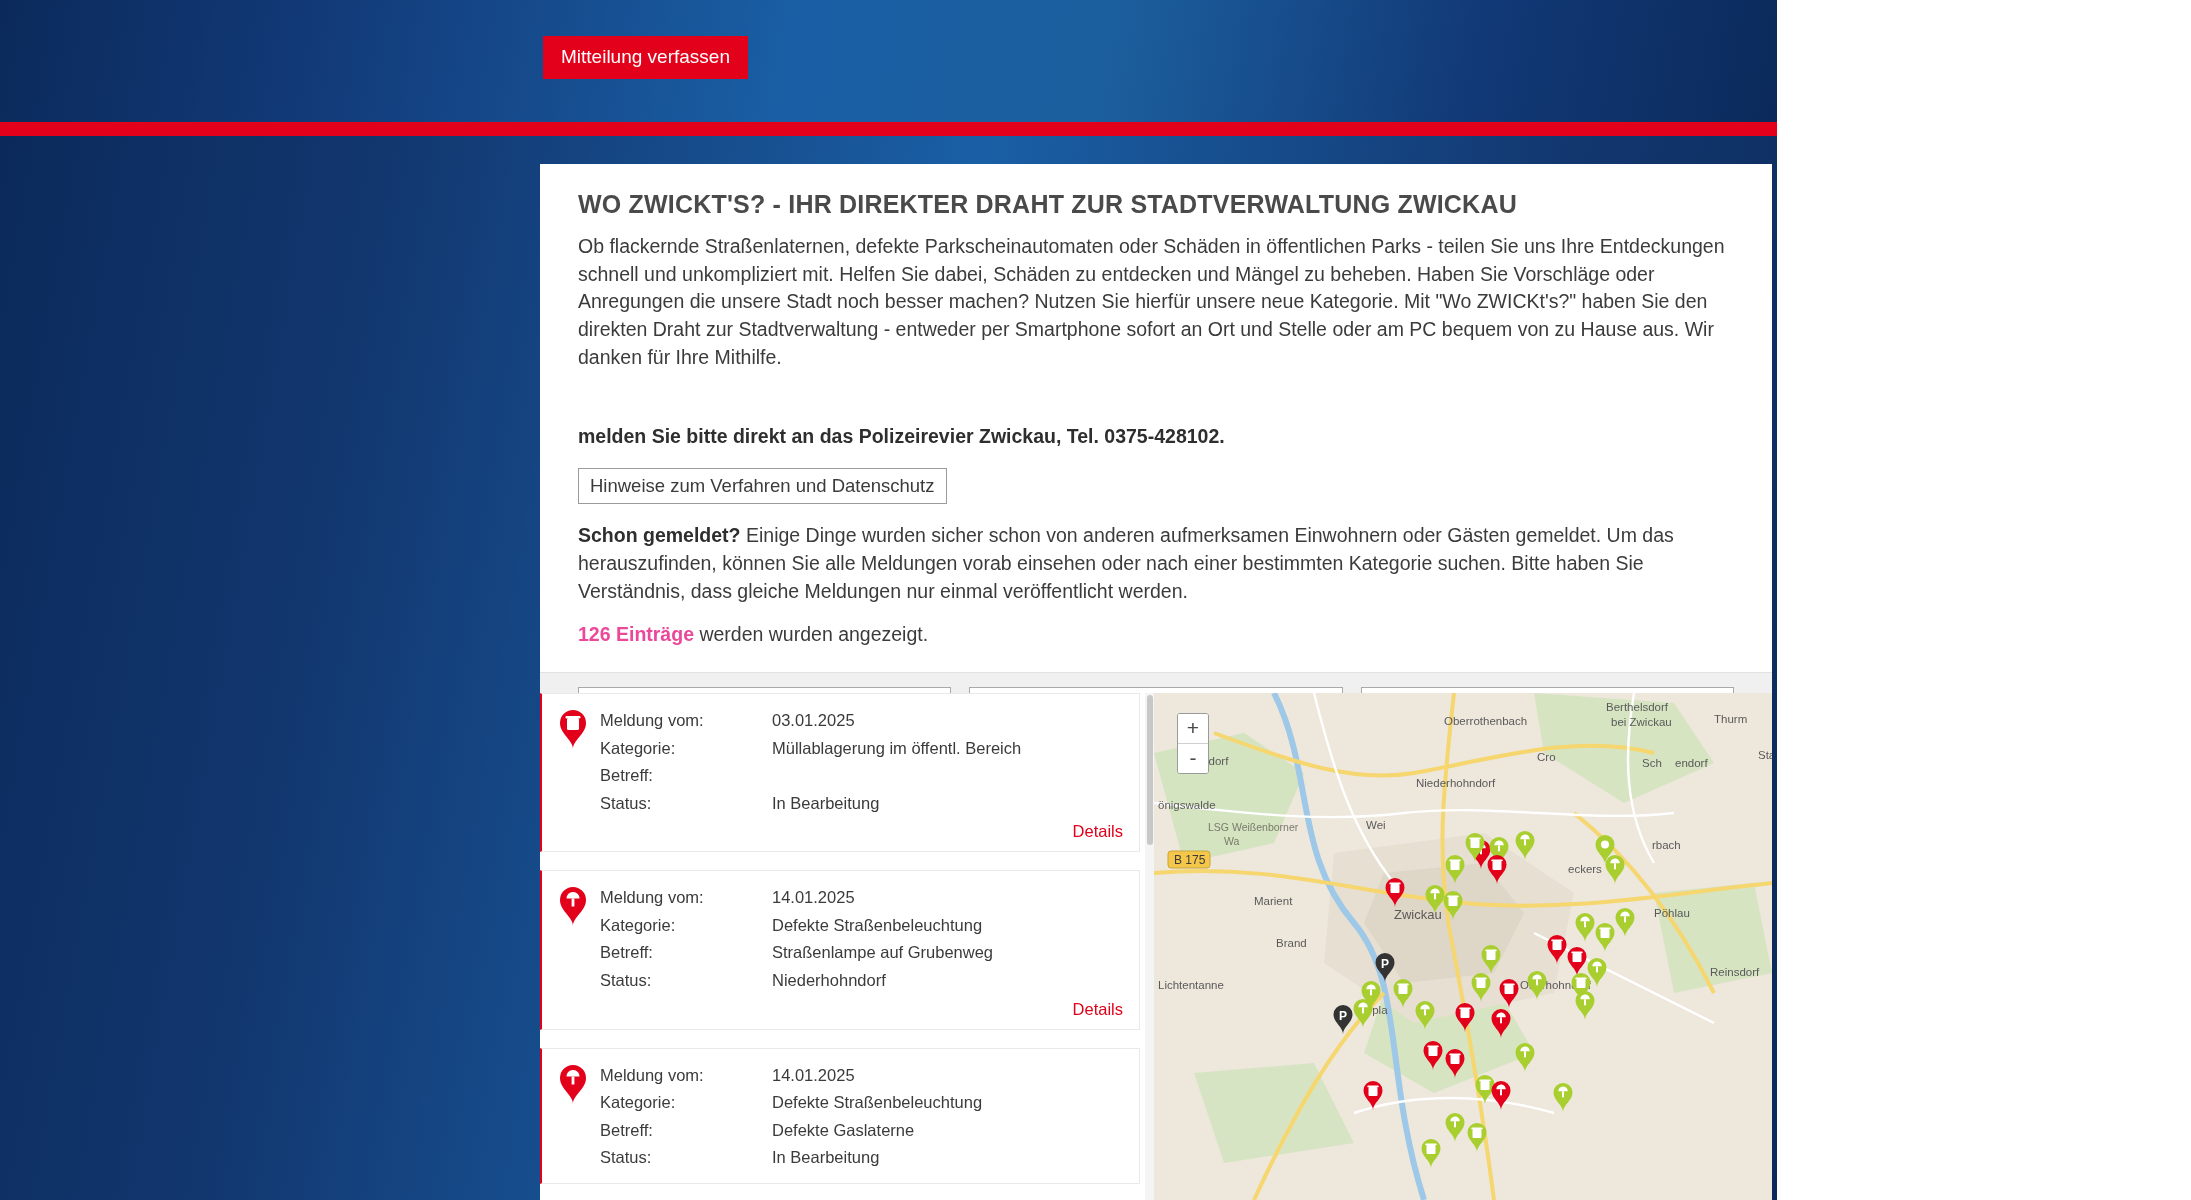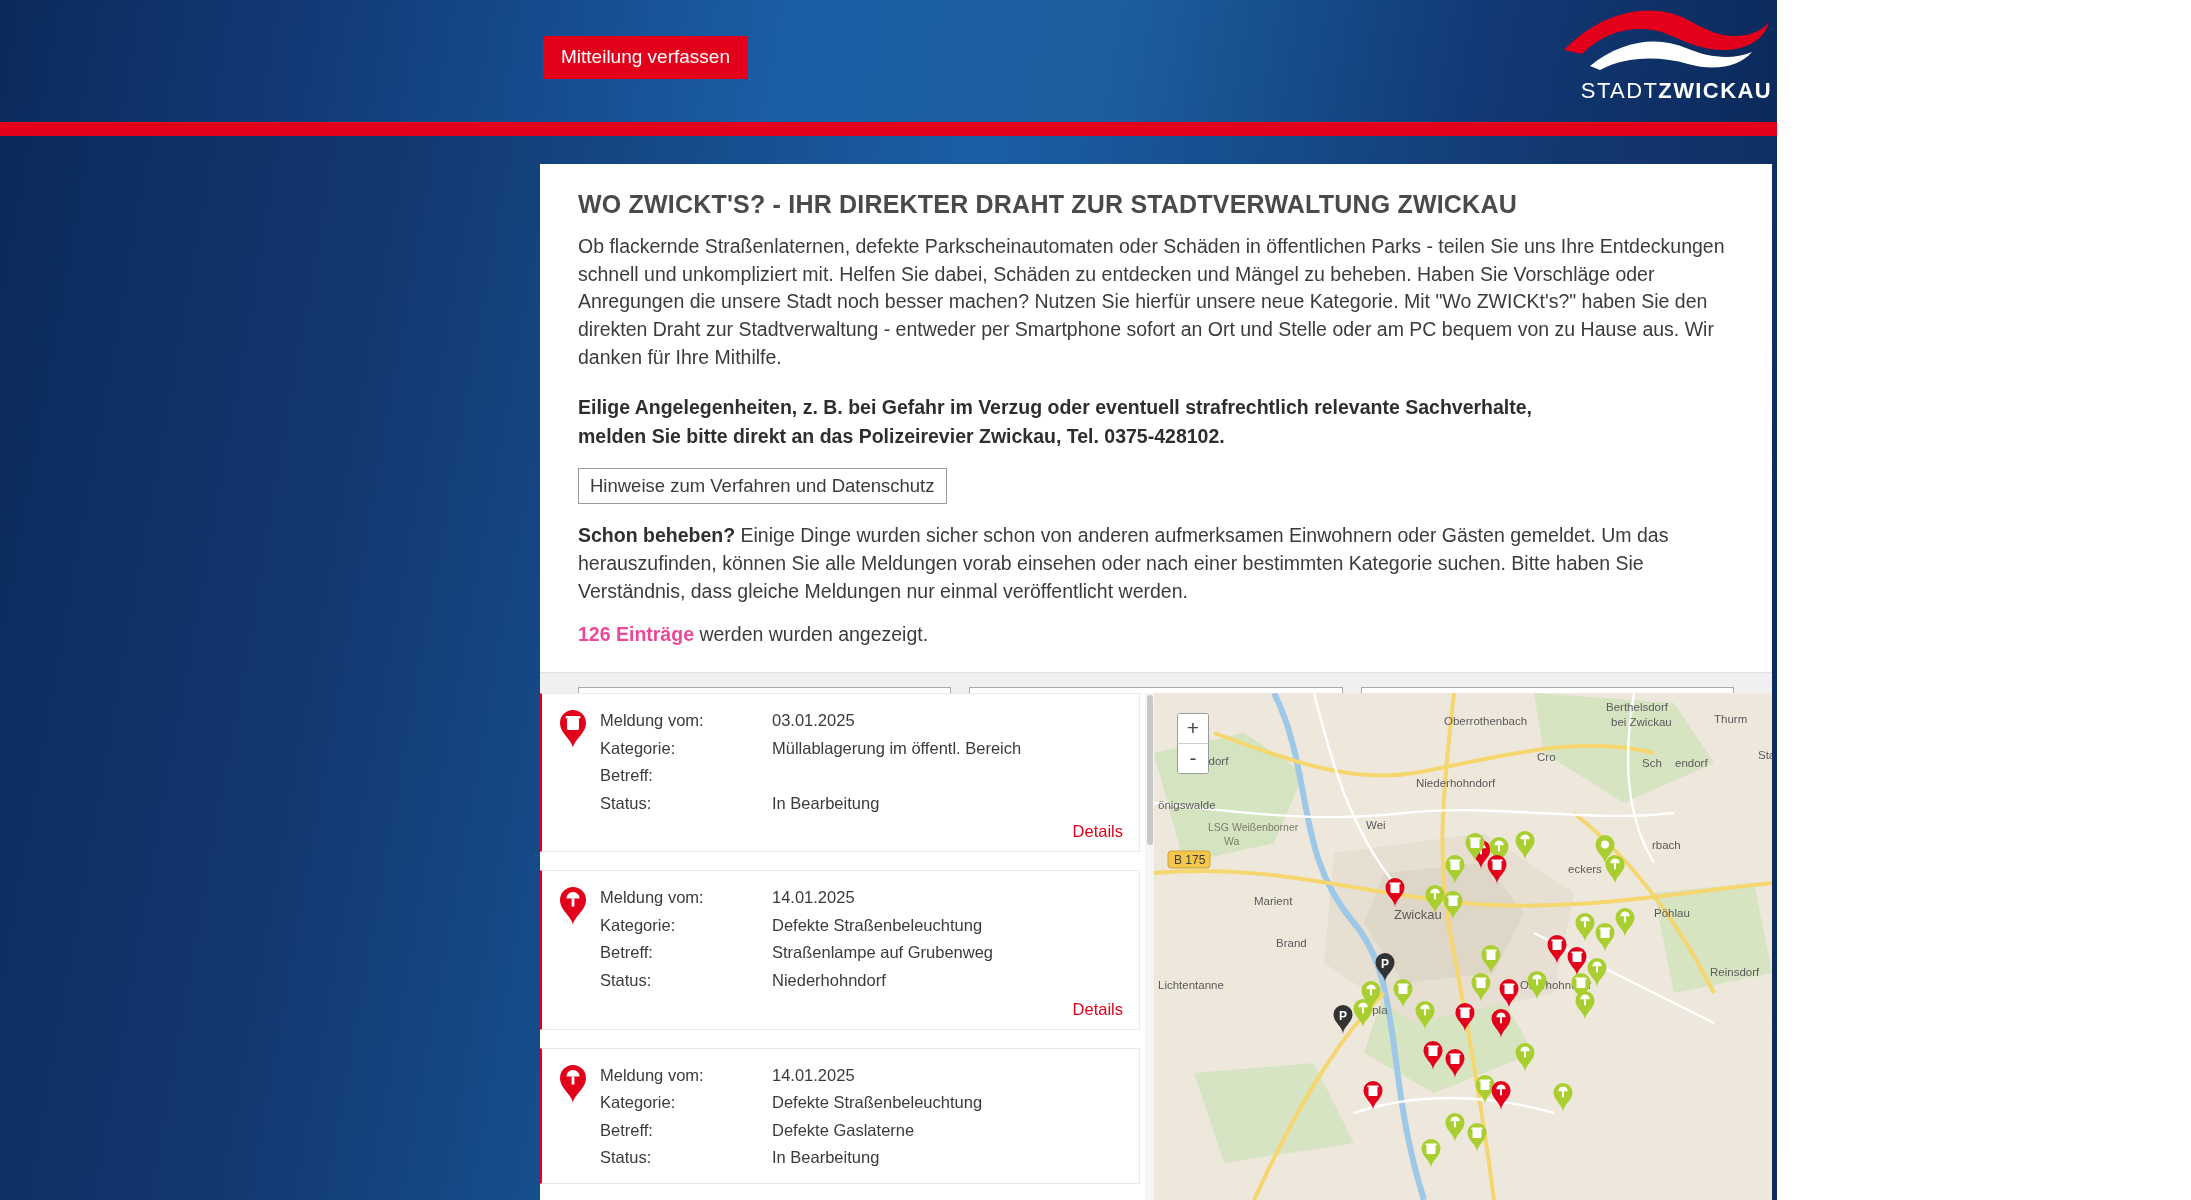--- a/index.html
+++ b/index.html
@@ -329,43 +329,32 @@
 
 <div id="page">
 
   <div id="bluebar"></div>
   <div id="redline"></div>
   <div id="bluebelow"></div>
   <div id="whiteright"></div>
 
   <button id="compose-btn">Mitteilung verfassen</button>
 
-  <div id="logo-wrap">
-    <svg id="logo-swoosh" viewBox="0 0 212 68">
-      <path d="M4 44 C 44 2, 96 -4, 128 14 C 150 26, 166 34, 190 28 C 200 25, 206 20, 209 16
-               C 206 28, 196 38, 180 42 C 156 48, 134 40, 112 30 C 86 18, 50 20, 22 48 Z" fill="#e2001a"></path>
-      <path d="M30 60 C 62 34, 98 30, 126 42 C 150 52, 172 54, 192 46 C 180 60, 156 66, 128 58
-               C 100 50, 66 50, 40 64 Z" fill="#ffffff"></path>
-    </svg>
-    <div id="logo-text">
-      <span class="thin">STADT</span><b>ZWICKAU</b>
-    </div>
-  </div>
 
   <div id="card">
     <div class="card-inner">
       <h1 id="title">WO ZWICKT'S? - IHR DIREKTER DRAHT ZUR STADTVERWALTUNG ZWICKAU</h1>
       <p class="intro">Ob flackernde Straßenlaternen, defekte Parkscheinautomaten oder Schäden in öffentlichen Parks - teilen Sie uns Ihre Entdeckungen schnell und unkompliziert mit. Helfen Sie dabei, Schäden zu entdecken und Mängel zu beheben. Haben Sie Vorschläge oder Anregungen die unsere Stadt noch besser machen? Nutzen Sie hierfür unsere neue Kategorie. Mit "Wo ZWICKt's?" haben Sie den direkten Draht zur Stadtverwaltung - entweder per Smartphone sofort an Ort und Stelle oder am PC bequem von zu Hause aus. Wir danken für Ihre Mithilfe.</p>
       <p class="urgent">
-        <span>Eilige Angelegenheiten, z. B. bei Gefahr im Verzug oder eventuell strafrechtlich relevante Sachverhalte,</span><br>
+        <br>
         <span>melden Sie bitte direkt an das Polizeirevier Zwickau, Tel. 0375-428102.</span>
       </p>
       <button id="notice-btn">Hinweise zum Verfahren und Datenschutz</button>
       <p class="already">
-        <b>Schon beheben?</b><span> Einige Dinge wurden sicher schon von anderen aufmerksamen Einwohnern oder Gästen gemeldet. Um das herauszufinden, können Sie alle Meldungen vorab einsehen oder nach einer bestimmten Kategorie suchen. Bitte haben Sie Verständnis, dass gleiche Meldungen nur einmal veröffentlicht werden.</span>
+        <b>Schon gemeldet?</b><span> Einige Dinge wurden sicher schon von anderen aufmerksamen Einwohnern oder Gästen gemeldet. Um das herauszufinden, können Sie alle Meldungen vorab einsehen oder nach einer bestimmten Kategorie suchen. Bitte haben Sie Verständnis, dass gleiche Meldungen nur einmal veröffentlicht werden.</span>
       </p>
       <p class="count">
         <b>126 Einträge</b><span> werden wurden angezeigt.</span>
       </p>
     </div>
 
     <div id="view-toggle">
       <button class="view-btn">Liste</button>
       <button class="view-btn">Karte</button>
       <button class="view-btn active">Liste &amp; Karte</button>

